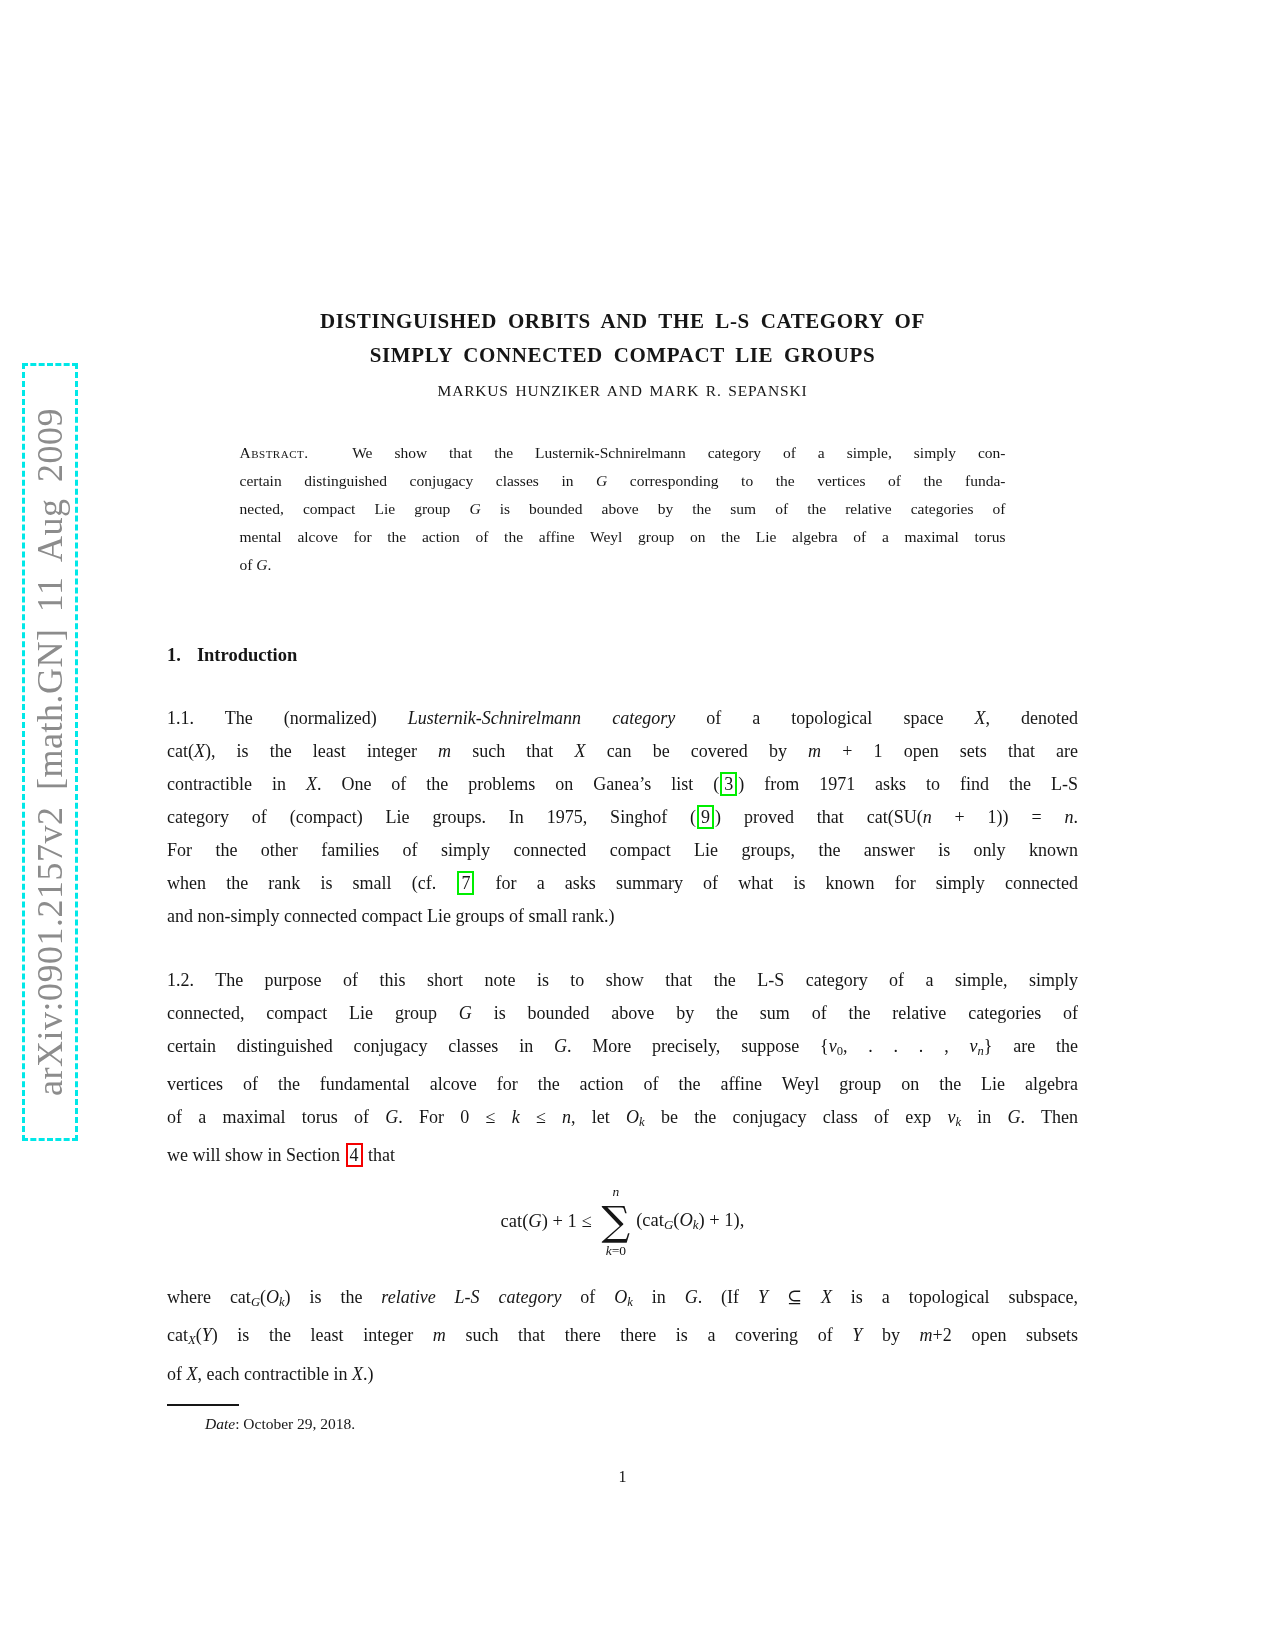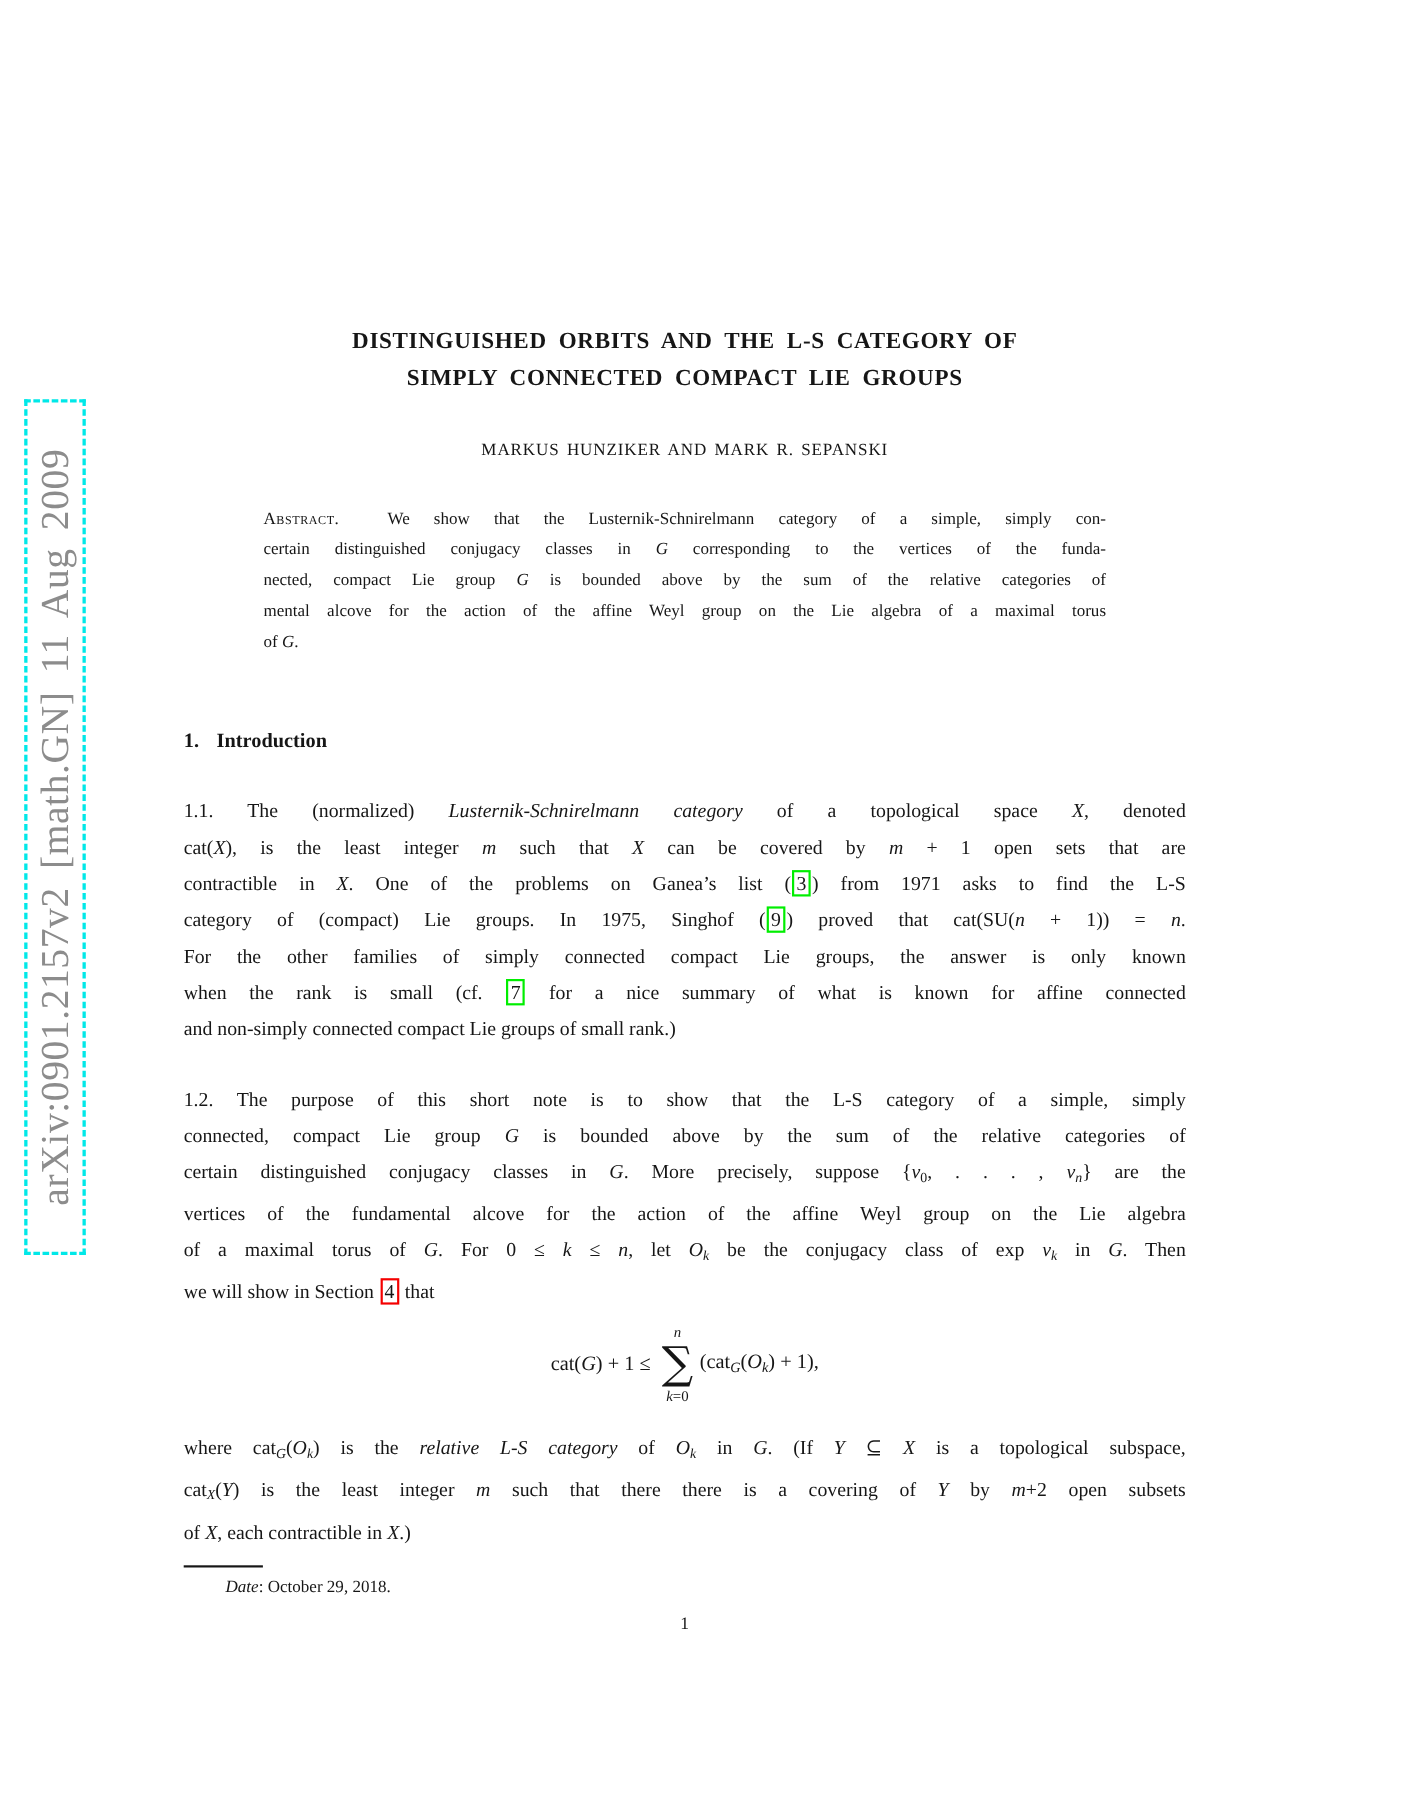--- a/index.html
+++ b/index.html
@@ -13,27 +13,27 @@
     border:3px dashed #00e8e8;
   }
   .stamp-text{
     position:absolute;top:50%;left:50%;
     transform:translate(-50%,-50%) rotate(-90deg);
     white-space:nowrap;font-size:36px;color:#8c8c8c;
     letter-spacing:0.5px;word-spacing:7px;
     font-family:"Liberation Serif","DejaVu Serif",serif;
   }
   
-  .main{position:absolute;left:167px;top:0;width:911px;}
+  .main{position:absolute;left:167px;top:12px;width:911px;}
   .title{
     margin:292px 30px 0 30px;text-align:center;font-weight:bold;
     font-size:21px;line-height:34px;letter-spacing:0.6px;word-spacing:5px;
   }
   .authors{
-    margin-top:41px;text-align:center;font-size:15.5px;letter-spacing:0.8px;word-spacing:2px;
+    margin-top:10px;text-align:center;font-size:15.5px;letter-spacing:0.8px;word-spacing:2px;
   }
   .abstract{
     margin:39px auto 0 auto;width:766px;font-size:15.5px;line-height:28px;
   }
   .seg-sc{font-variant:small-caps;letter-spacing:0.5px;}
   .section-heading{
     margin-top:66px;font-weight:bold;font-size:18.5px;
   }
   .section-heading .sec-num{margin-right:16px;}
   .para{font-size:18px;line-height:33px;}
@@ -105,21 +105,21 @@
     <div class="section-heading">
       <span class="sec-num">1.</span><span>Introduction</span>
     </div>
 
     <div class="para p11">
         <div class="jline"><span class="seg-b">1.1.</span><span> The (normalized) </span><span class="seg-i">Lusternik-Schnirelmann category</span><span> of a topological space </span><span class="seg-i">X</span><span>, denoted</span></div>
         <div class="jline"><span>cat(</span><span class="seg-i">X</span><span>), is the least integer </span><span class="seg-i">m</span><span> such that </span><span class="seg-i">X</span><span> can be covered by </span><span class="seg-i">m</span><span> + 1 open sets that are</span></div>
         <div class="jline"><span>contractible in </span><span class="seg-i">X</span><span>. One of the problems on Ganea’s list (</span><span class="seg-g">3</span><span>) from 1971 asks to find the L-S</span></div>
         <div class="jline"><span>category of (compact) Lie groups. In 1975, Singhof (</span><span class="seg-g">9</span><span>) proved that cat(SU(</span><span class="seg-i">n</span><span> + 1)) = </span><span class="seg-i">n</span><span>.</span></div>
         <div class="jline"><span>For the other families of simply connected compact Lie groups, the answer is only known</span></div>
-        <div class="jline"><span>when the rank is small (cf. </span><span class="seg-g">7</span><span> for a nice summary of what is known for affine connected</span></div>
+        <div class="jline"><span>when the rank is small (cf. </span><span class="seg-g">7</span><span> for a asks summary of what is known for simply connected</span></div>
         <div class="jline last"><span>and non-simply connected compact Lie groups of small rank.)</span></div>
       </div>
 
     <div class="para p12">
         <div class="jline"><span class="seg-b">1.2.</span><span> The purpose of this short note is to show that the L-S category of a simple, simply</span></div>
         <div class="jline"><span>connected, compact Lie group </span><span class="seg-i">G</span><span> is bounded above by the sum of the relative categories of</span></div>
         <div class="jline"><span>certain distinguished conjugacy classes in </span><span class="seg-i">G</span><span>. More precisely, suppose {</span><span class="seg-i">v</span><span class="seg-sub">0</span><span>, . . . , </span><span class="seg-i">v</span><span class="seg-isub">n</span><span>} are the</span></div>
         <div class="jline"><span>vertices of the fundamental alcove for the action of the affine Weyl group on the Lie algebra</span></div>
         <div class="jline"><span>of a maximal torus of </span><span class="seg-i">G</span><span>. For 0 ≤ </span><span class="seg-i">k</span><span> ≤ </span><span class="seg-i">n</span><span>, let </span><span class="seg-i">O</span><span class="seg-isub">k</span><span> be the conjugacy class of exp </span><span class="seg-i">v</span><span class="seg-isub">k</span><span> in </span><span class="seg-i">G</span><span>. Then</span></div>
         <div class="jline last"><span>we will show in Section </span><span class="seg-r">4</span><span> that</span></div>

